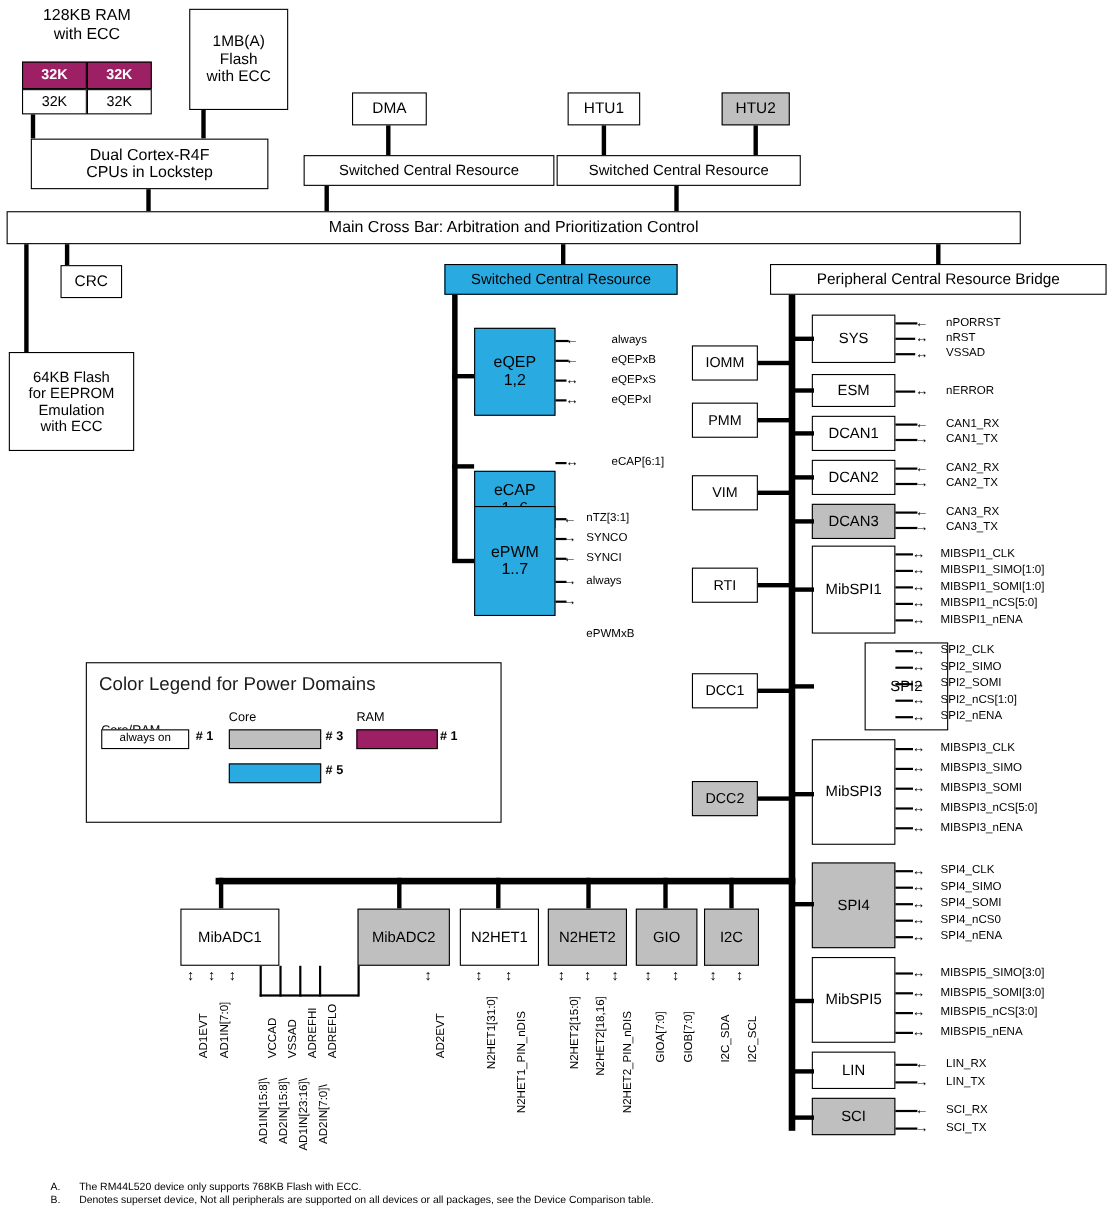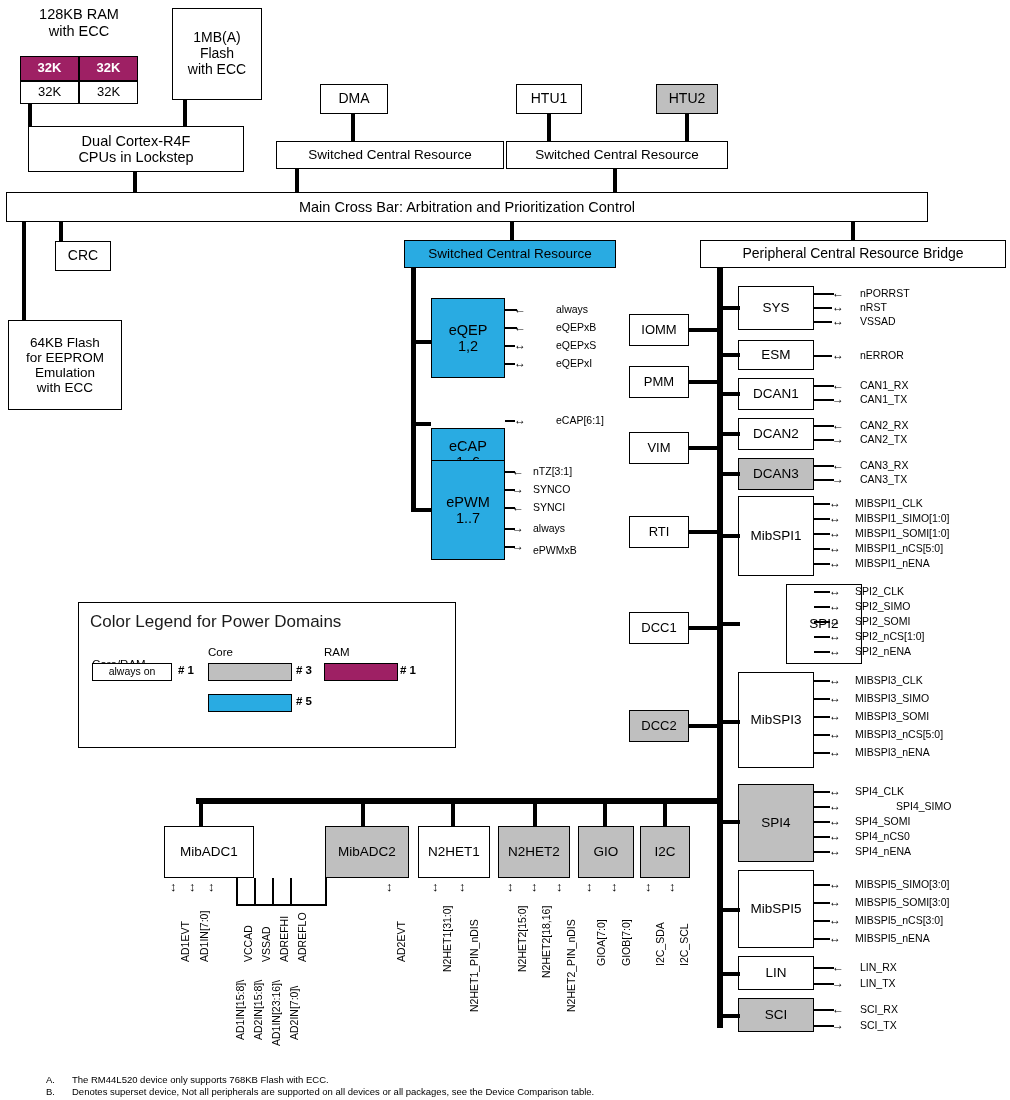--- a/index.html
+++ b/index.html
@@ -102,21 +102,21 @@
   <div class="thin-h" style="left:505px;top:471px;width:10px;"></div>
   <div class="sig" style="left:533px;top:483px;">SYNCO</div>
   <div class="arr" style="left:512px;top:483px;">→</div>
   <div class="thin-h" style="left:505px;top:489px;width:10px;"></div>
   <div class="sig" style="left:533px;top:501px;">SYNCI</div>
   <div class="arr" style="left:512px;top:501px;">←</div>
   <div class="thin-h" style="left:505px;top:507px;width:10px;"></div>
   <div class="sig" style="left:533px;top:522px;">always</div>
   <div class="arr" style="left:512px;top:522px;">→</div>
   <div class="thin-h" style="left:505px;top:528px;width:10px;"></div>
-  <div class="sig" style="left:533px;top:544px;text-align:right;">ePWMxB</div>
+  <div class="sig" style="left:533px;top:570px;text-align:right;">ePWMxB</div>
   <div class="arr" style="left:512px;top:540px;">→</div>
   <div class="thin-h" style="left:505px;top:546px;width:10px;"></div>
 
   <div class="vert" style="left:851px;top:222px;height:18px;"></div>
   <div class="box" style="left:700px;top:240px;width:306px;height:28px;font-size:14px;">Peripheral Central Resource Bridge</div>
 
   <div class="vert" style="left:717px;top:268px;height:760px;width:6px;"></div>
 
   <div class="box" style="left:629px;top:314px;width:60px;height:32px;font-size:13px;">IOMM</div>
   <div class="horz" style="left:689px;top:328px;width:30px;"></div>
@@ -228,21 +228,21 @@
   <div class="thin-h" style="left:814px;top:734px;width:16px;"></div>
   <div class="sig" style="left:855px;top:746px;">MIBSPI3_nENA</div>
   <div class="arr" style="left:829px;top:746px;">↔</div>
   <div class="thin-h" style="left:814px;top:752px;width:16px;"></div>
 
   <div class="box gray" style="left:738px;top:784px;width:76px;height:78px;font-size:13.5px;">SPI4</div>
   <div class="horz" style="left:719px;top:820px;width:21px;"></div>
   <div class="sig" style="left:855px;top:785px;">SPI4_CLK</div>
   <div class="arr" style="left:829px;top:785px;">↔</div>
   <div class="thin-h" style="left:814px;top:791px;width:16px;"></div>
-  <div class="sig" style="left:896px;top:800px;text-align:center;">SPI4_SIMO</div>
+  <div class="sig" style="left:855px;top:800px;text-align:center;">SPI4_SIMO</div>
   <div class="arr" style="left:829px;top:800px;">↔</div>
   <div class="thin-h" style="left:814px;top:806px;width:16px;"></div>
   <div class="sig" style="left:855px;top:815px;">SPI4_SOMI</div>
   <div class="arr" style="left:829px;top:815px;">↔</div>
   <div class="thin-h" style="left:814px;top:821px;width:16px;"></div>
   <div class="sig" style="left:855px;top:830px;">SPI4_nCS0</div>
   <div class="arr" style="left:829px;top:830px;">↔</div>
   <div class="thin-h" style="left:814px;top:836px;width:16px;"></div>
   <div class="sig" style="left:855px;top:845px;">SPI4_nENA</div>
   <div class="arr" style="left:829px;top:845px;">↔</div>

